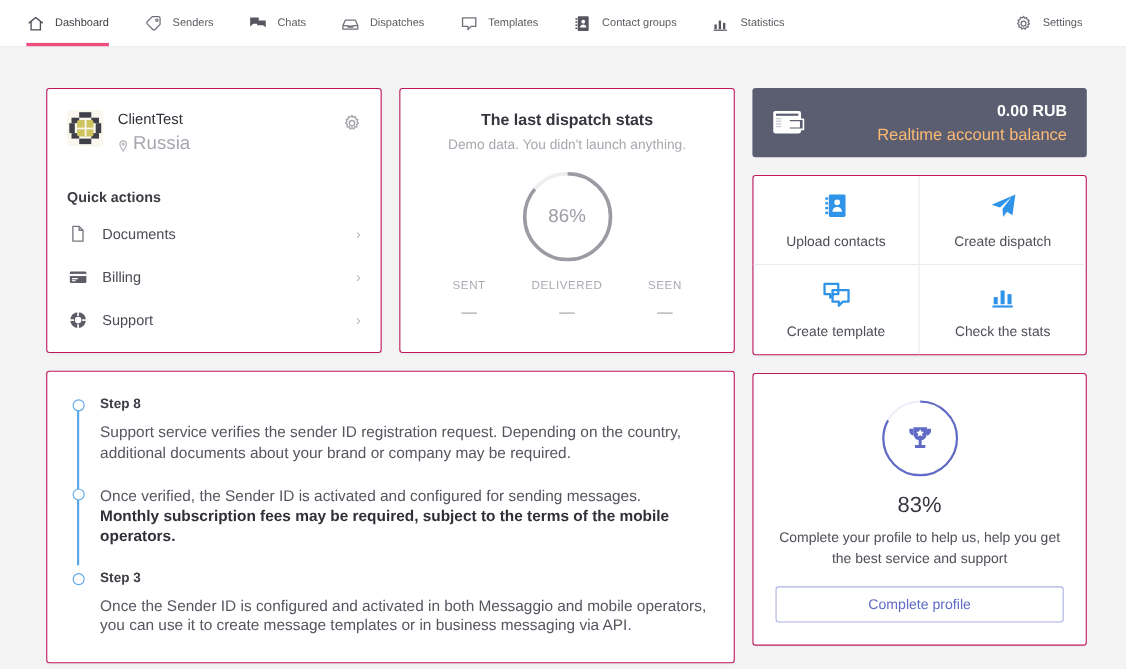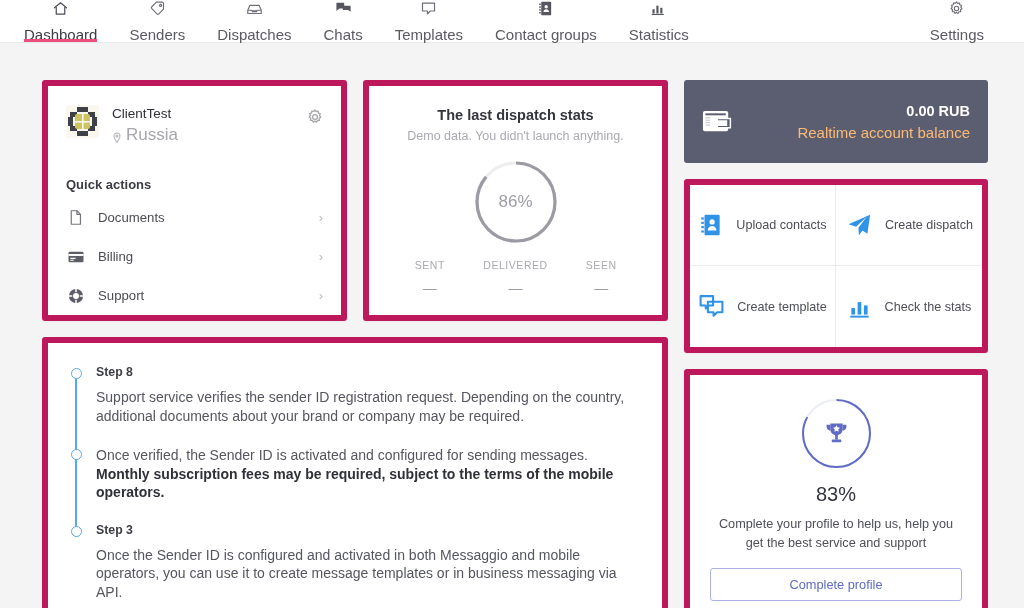--- a/index.html
+++ b/index.html
@@ -18,21 +18,21 @@
     display: flex; align-items: stretch;
     padding: 0 24px 0 24px;
     position: relative;
   }
   .nav-left { display: flex; align-items: stretch; }
   .nav-right { margin-left: auto; display: flex; align-items: stretch; }
   .nav-item {
     display: flex; align-items: center; gap: 9px;
     padding: 0 16px; cursor: pointer;
     position: relative; color: #5a5a62;
-    font-size: 15px; white-space: nowrap; flex-direction: column;
+    font-size: 10px; white-space: nowrap;
   }
   .nav-item:first-child { padding-left: 0; }
   .nav-item.active { color: #3c3c44; }
   .nav-item.active::after {
     content: ""; position: absolute; left: 0; right: 16px;
     bottom: 0; height: 3px; background: #ec4d7d;
   }
   .nav-ico { width: 17px; height: 17px; display: block; flex: none; }
   .nav-ico svg { display: block; width: 17px; height: 17px; }
 
@@ -40,21 +40,21 @@
   .page {
     padding: 37px 36px 0 42px;
     display: grid;
     grid-template-columns: 305px 305px 1fr;
     grid-column-gap: 16px;
     grid-row-gap: 16px;
     align-items: start;
   }
   .card {
     background: #fff;
-    border: 6px solid #be185d;
+    border: 1px solid #be185d;
     border-radius: 3px;
     box-shadow: 0 1px 2px rgba(0,0,0,0.035);
   }
 
   
   .profile-card { grid-column: 1; grid-row: 1; height: 241px; padding: 19px 18px 0 18px; position: relative; }
   .prof-head { display: flex; align-items: flex-start; gap: 13px; }
   .avatar {
     width: 33px; height: 33px; border-radius: 4px; flex: none;
     background: #faf7ef; position: relative; overflow: hidden;
@@ -105,31 +105,31 @@
     background: #fff; border: 1.5px solid #5aa7e8;
   }
   .step-h { font-size: 12.3px; font-weight: 700; color: #3c3d45; }
   .step-b { margin-top: 9px; font-size: 14px; line-height: 18.5px; color: #55565f; }
   .step-b b { font-weight: 700; color: #2f3038; }
 
   
   .right-col { grid-column: 3; grid-row: 1 / span 3; display: flex; flex-direction: column; gap: 16px; }
 
   .balance-card {
-    background: #5b5e71; border-radius: 3px; height: 83px;
+    background: #5b5e71; border-radius: 3px; height: 63px;
     display: flex; align-items: center; padding: 0 18px;
   }
   .wallet-ico { width: 33px; height: 27px; flex: none; }
   .balance-txt { margin-left: auto; text-align: right; }
   .balance-amt { color: #ffffff; font-size: 14.5px; font-weight: 700; }
   .balance-cap { color: #fdba74; font-size: 15px; margin-top: 5px; }
 
   .tiles-card { display: grid; grid-template-columns: 1fr 1fr; }
   .tile {
-    height: 81px; display: flex; flex-direction: row;
+    height: 81px; display: flex; flex-direction: column;
     align-items: center; justify-content: center; gap: 12px; cursor: pointer;
   }
   .tile:nth-child(1), .tile:nth-child(2) { border-bottom: 1px solid #ececed; }
   .tile:nth-child(odd) { border-right: 1px solid #ececed; }
   .tile-ico { height: 27px; display: flex; align-items: center; }
   .tile-lbl { font-size: 12.6px; color: #4d4e57; }
 
   .promo-card { padding: 22px 20px 20px 20px; text-align: center; }
   .trophy-ring {
     width: 73px; height: 73px; margin: 0 auto; position: relative;
@@ -166,36 +166,36 @@
         <svg viewBox="0 0 24 24" fill="none" stroke="#6e6f79" stroke-width="1.6" stroke-linecap="round" stroke-linejoin="round">
             <path d="M4 9.5L10.5 3h8a2 2 0 012 2v8L14 19.5a2 2 0 01-2.8 0L4 12.3a2 2 0 010-2.8z"></path>
             <circle cx="16.4" cy="7.6" r="1.5"></circle>
           </svg>
       </span>
       <span>Senders</span>
     </div>
 
     <div class="nav-item">
       <span class="nav-ico">
+        <svg viewBox="0 0 24 24" fill="#55565f">
+            <path d="M2 4h11v8H6l-4 3.5V4z"></path>
+            <path d="M11 8h11v8.5l-3.5-2.5H11V8z" fill="#55565f"></path>
+          </svg>
+      </span>
+      <span>Chats</span>
+    </div>
+
+    <div class="nav-item">
+      <span class="nav-ico">
         <svg viewBox="0 0 24 24" fill="none" stroke="#6e6f79" stroke-width="1.6" stroke-linejoin="round">
             <path d="M2.5 14.5l3-7h13l3 7v4.5h-19z"></path>
             <path d="M2.5 14.5h5.5l1.2 2h5.6l1.2-2h5.5" fill="#6e6f79"></path>
           </svg>
       </span>
       <span>Dispatches</span>
-    </div>
-
-    <div class="nav-item">
-      <span class="nav-ico">
-        <svg viewBox="0 0 24 24" fill="#55565f">
-            <path d="M2 4h11v8H6l-4 3.5V4z"></path>
-            <path d="M11 8h11v8.5l-3.5-2.5H11V8z" fill="#55565f"></path>
-          </svg>
-      </span>
-      <span>Chats</span>
     </div>
 
     <div class="nav-item">
       <span class="nav-ico">
         <svg viewBox="0 0 24 24" fill="none" stroke="#6e6f79" stroke-width="1.7" stroke-linejoin="round">
             <path d="M3.5 4.5h17v11h-6l-4 4v-4h-7z"></path>
           </svg>
       </span>
       <span>Templates</span>
     </div>

